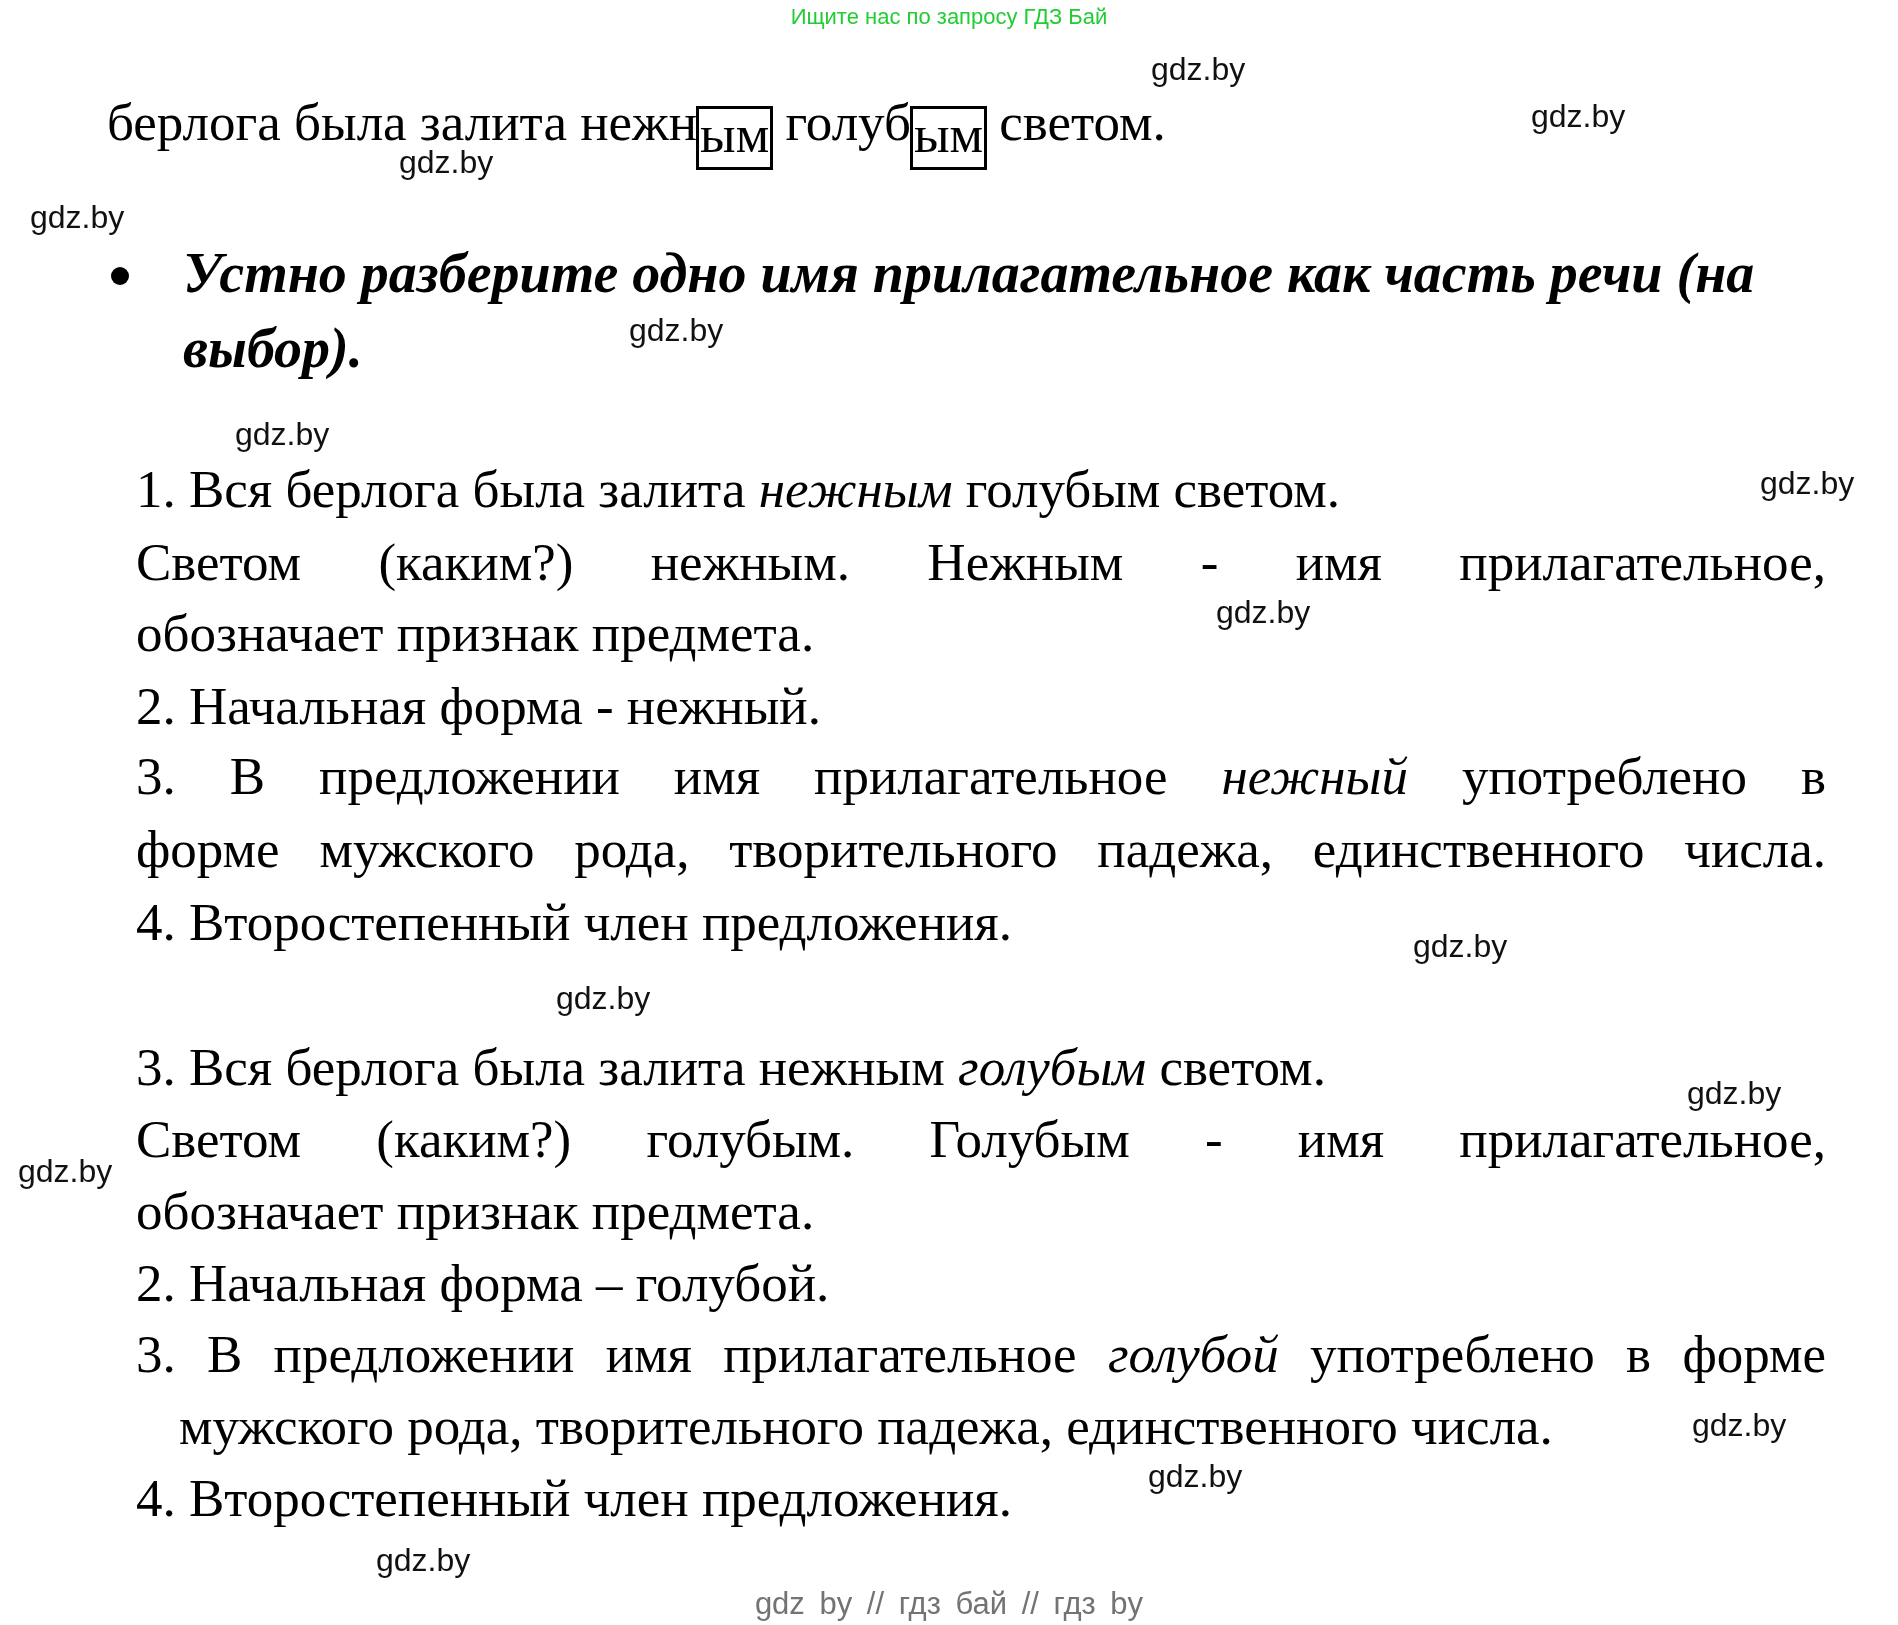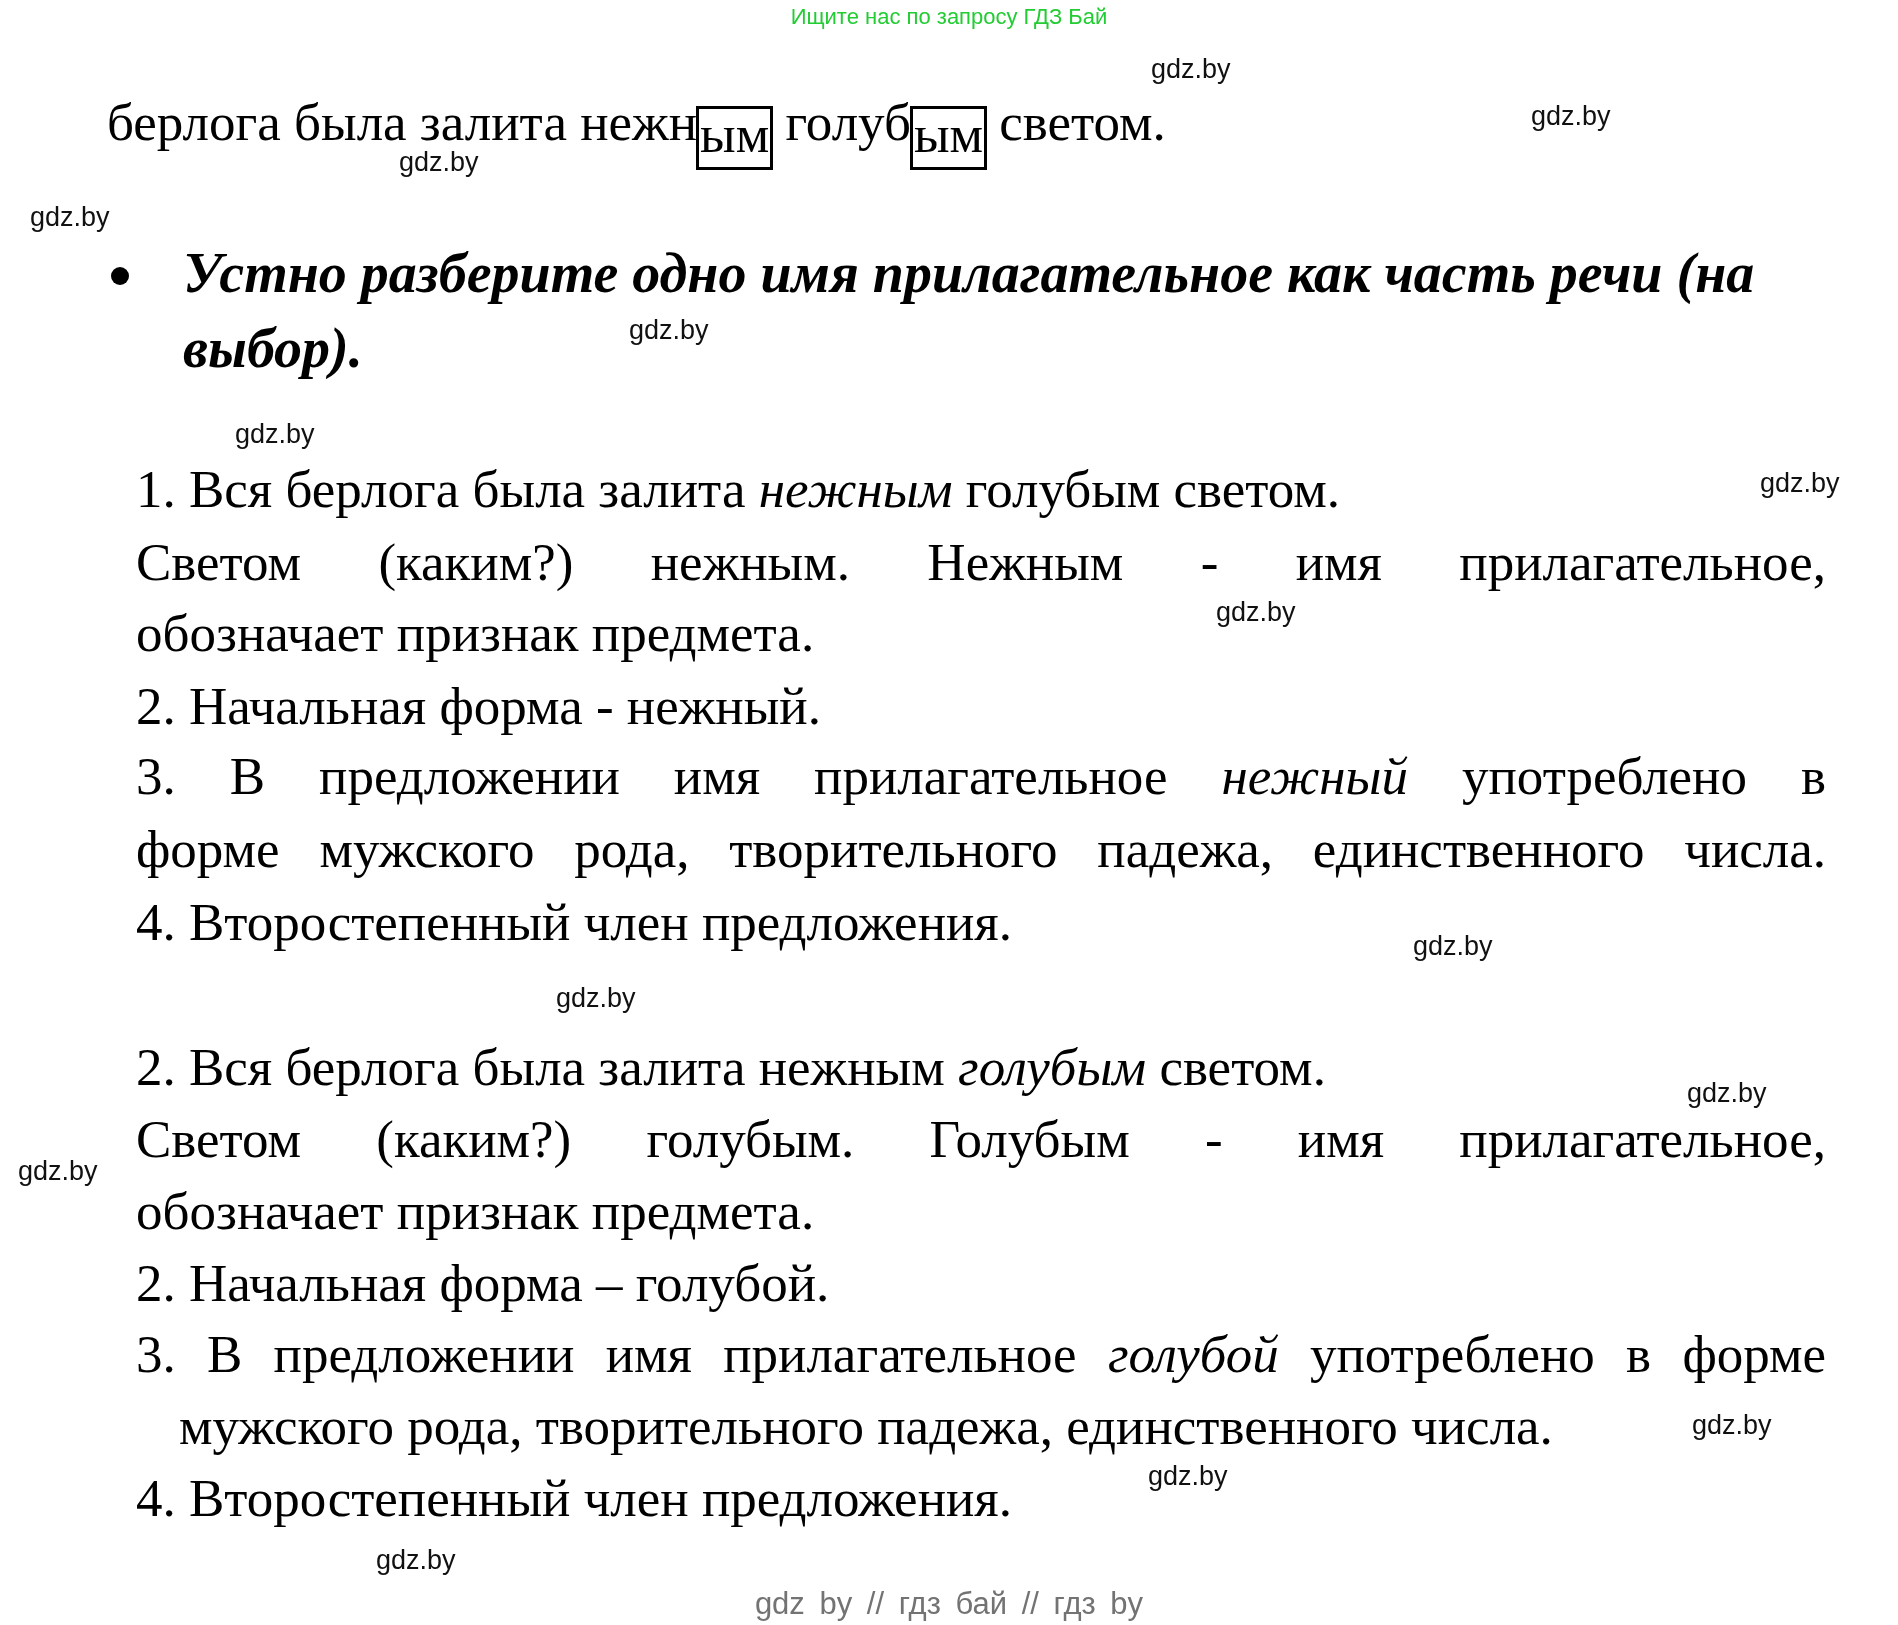--- a/index.html
+++ b/index.html
@@ -8,21 +8,21 @@
   .header-note {
     left: 0; width: 1898px; top: 0; text-align: center;
     font-family: "Liberation Sans", sans-serif; font-size: 22px; line-height: 34px;
   }
   .footer-note {
     left: 0; width: 1898px; top: 1586px; text-align: center;
     font-family: "Liberation Sans", sans-serif; font-size: 31px; line-height: 36px;
     word-spacing: 6px;
   }
   .serif { font-family: "Liberation Serif", serif; color: #000; font-size: 53px; line-height: 60px; }
-  .wm { font-family: "Liberation Sans", sans-serif; font-size: 27px; line-height: 30px; color: #111; }
+  .wm { font-family: "Liberation Sans", sans-serif; font-size: 32px; line-height: 30px; color: #111; }
   .boxed { border: 3px solid #000; padding: 0 1px; margin: 4px -1px; display: inline-block; line-height: 50px; height: 64px; vertical-align: -12px; box-sizing: border-box; }
   .heading { font-family: "Liberation Serif", serif; font-style: italic; font-weight: bold; font-size: 56px; line-height: 75px; color: #000; }
   .bullet { width: 18px; height: 18px; border-radius: 50%; background: #000; }
   .just {
     position: absolute; left: 136px; width: 1690px; text-align: justify; text-align-last: justify;
   }
   .left { position: absolute; left: 136px; white-space: nowrap; }
   .it { font-style: italic; }
 </style>
 </head>
@@ -44,21 +44,21 @@
 <div class="just serif" style="top:532px;">Светом (каким?) нежным. Нежным - имя прилагательное,</div>
 <div class="left serif" style="top:603px;">обозначает признак предмета.</div>
 <div class="left serif" style="top:676px;">2. Начальная форма - нежный.</div>
 <div class="just serif" style="top:746px;">
   <span>3. В предложении имя прилагательное </span><span class="it">нежный</span><span> употреблено в</span>
 </div>
 <div class="just serif" style="top:819px;">форме мужского рода, творительного падежа, единственного числа.</div>
 <div class="left serif" style="top:892px;">4. Второстепенный член предложения.</div>
 
 <div class="left serif" style="top:1037px;">
-  <span>2. Вся берлога была залита нежным </span><span class="it">голубым</span><span> светом.</span>
+  <span>3. Вся берлога была залита нежным </span><span class="it">голубым</span><span> светом.</span>
 </div>
 <div class="just serif" style="top:1109px;">Светом (каким?) голубым. Голубым - имя прилагательное,</div>
 <div class="left serif" style="top:1181px;">обозначает признак предмета.</div>
 <div class="left serif" style="top:1253px;font-family:Liberation Serif, serif;">2. Начальная форма – голубой.</div>
 <div class="just serif" style="top:1324px;">
   <span>3. В предложении имя прилагательное </span><span class="it">голубой</span><span> употреблено в форме</span>
 </div>
 <div class="left serif" style="top:1396px;margin-left:43px;">мужского рода, творительного падежа, единственного числа.</div>
 <div class="left serif" style="top:1468px;">4. Второстепенный член предложения.</div>
 

